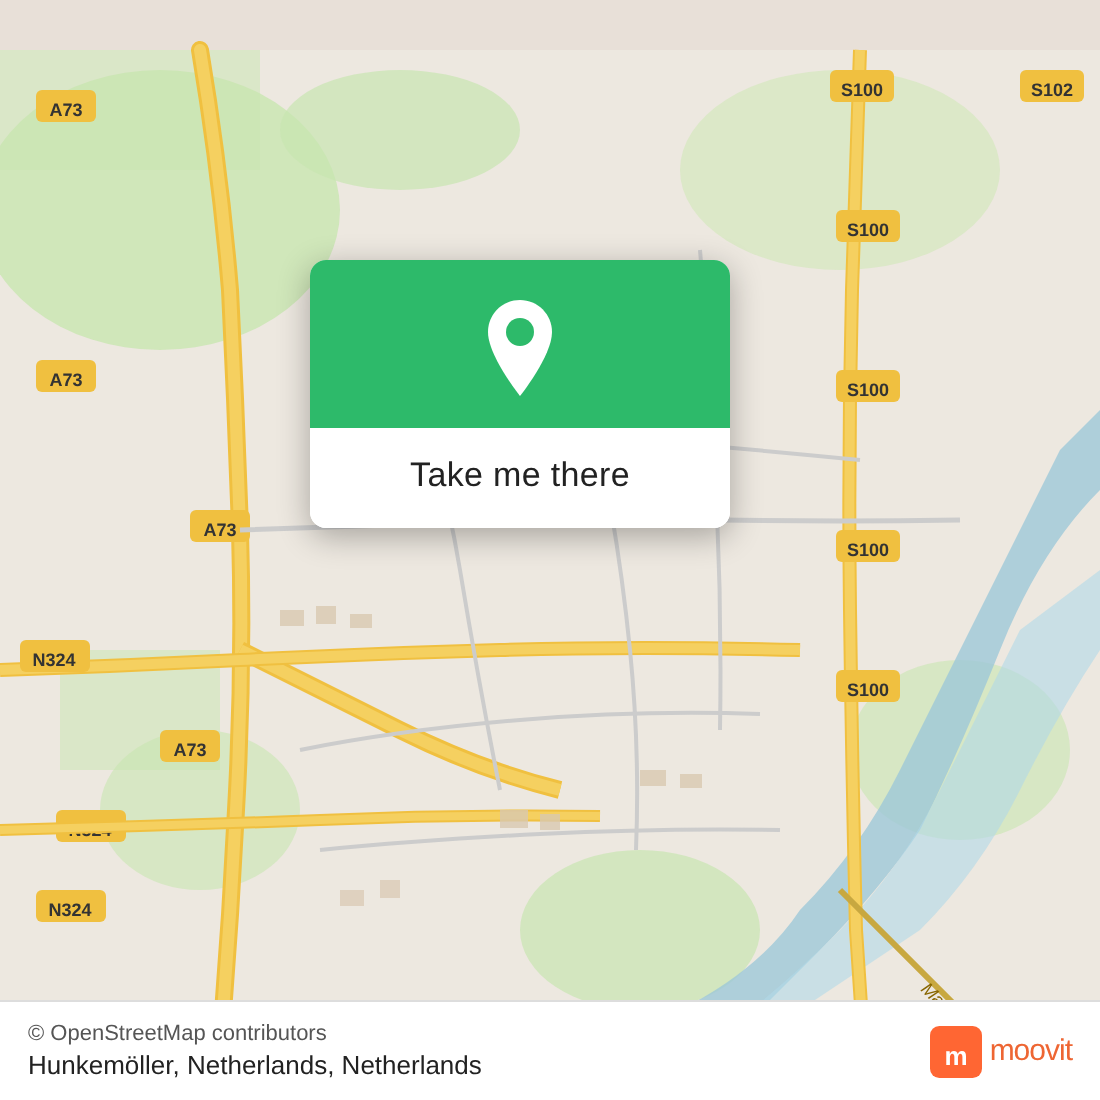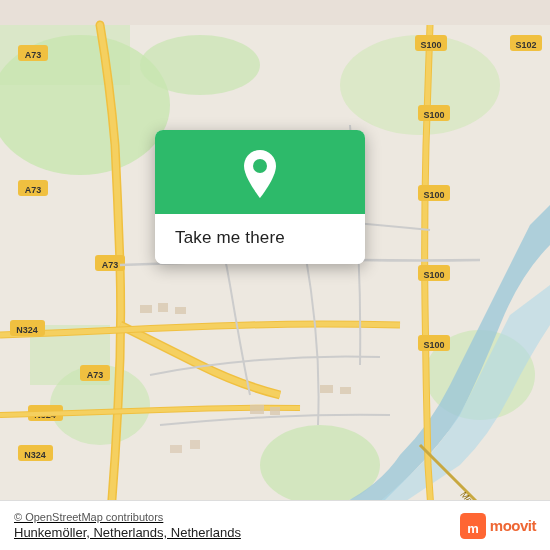--- a/index.html
+++ b/index.html
@@ -59,21 +59,21 @@
       display: flex;
       align-items: center;
       justify-content: center;
     }
 
     #popup-button-area {
       width: 100%;
       padding: 14px 20px 16px 20px;
       display: flex;
       align-items: center;
-      justify-content: flex-start;
+      justify-content: center;
       background: white;
     }
 
     #take-me-there-btn {
       background: white;
       border: none;
       font-size: 17px;
       font-weight: 500;
       color: #222;
       cursor: pointer;
@@ -106,21 +106,21 @@
       gap: 4px;
     }
 
     #moovit-icon {
       width: 26px;
       height: 26px;
     }
 
     #moovit-text {
       font-size: 15px;
-      font-weight: bold;
+      font-weight: normal;
       color: #e63;
       letter-spacing: -0.5px;
     }
   </style>
 </head>
 <body>
 
 <div id="map-container">
 
   <svg id="map-svg" viewBox="0 0 550 500" xmlns="http://www.w3.org/2000/svg">
@@ -225,21 +225,21 @@
         </svg>
       </div>
     </div>
     <div id="popup-button-area">
       <button id="take-me-there-btn">Take me there</button>
     </div>
 
   </div>
 
   <div id="bottom-bar">
-    <div style="display:flex; flex-direction:column; gap:2px;text-decoration:underline;">
+    <div style="display:flex; flex-direction:column; gap:2px;">
       <span id="attribution">© OpenStreetMap contributors</span>
       <span style="font-size:13px; color:#222; font-weight:500;">Hunkemöller, Netherlands, Netherlands</span>
     </div>
     <div id="moovit-logo">
 
       <svg id="moovit-icon" width="28" height="28" viewBox="0 0 28 28" xmlns="http://www.w3.org/2000/svg">
         <rect width="28" height="28" rx="5" fill="#f63"></rect>
         <text x="14" y="21" font-size="14" fill="white" text-anchor="middle" font-weight="bold">m</text>
       </svg>
       <span id="moovit-text">moovit</span>

